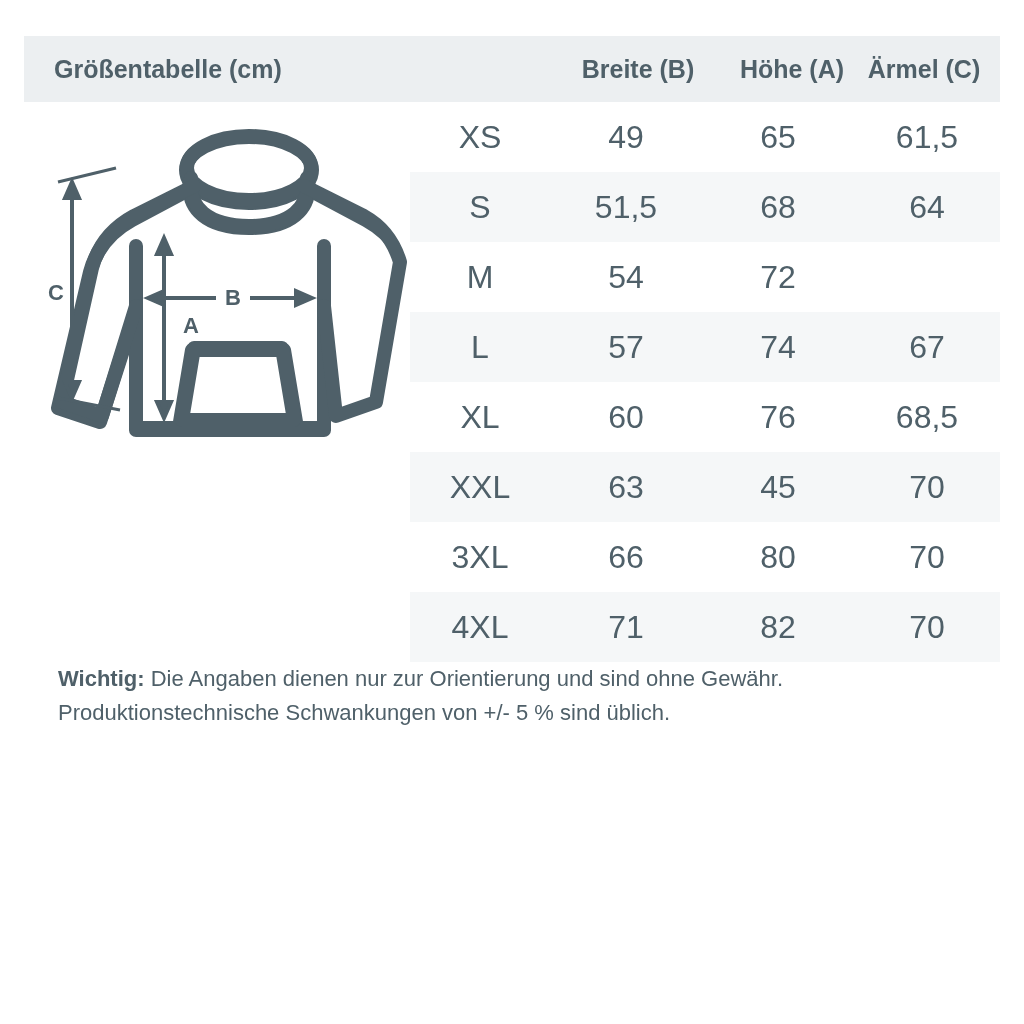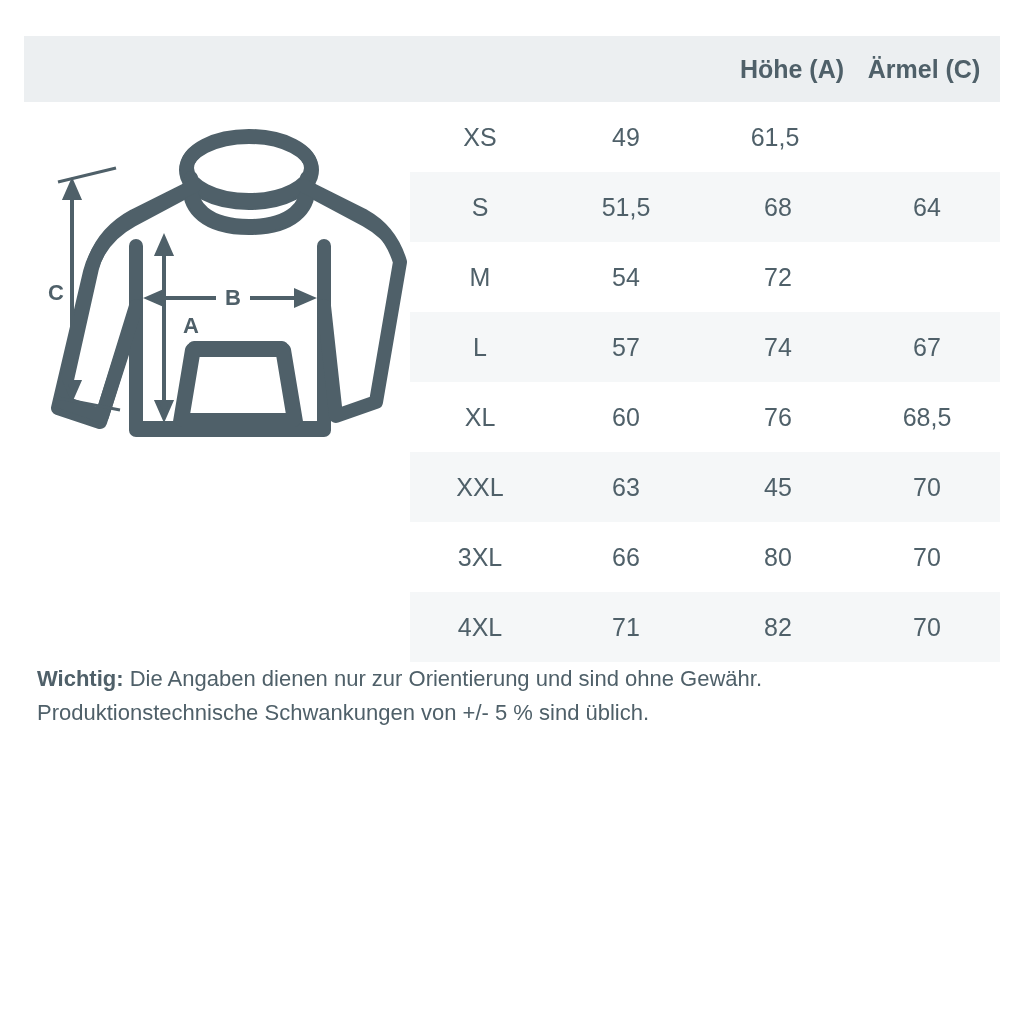--- a/index.html
+++ b/index.html
@@ -62,21 +62,21 @@
   }
   .row {
     display: flex;
     align-items: center;
     height: 70px;
   }
   .row.alt {
     background: #f5f7f8;
   }
   .cell {
-    font-size: 25px;
+    font-size: 32px;
     color: #4f6069;
     text-align: center;
     white-space: nowrap;
   }
   .c-size  { width: 140px; }
   .c-b     { width: 152px; }
   .c-h     { width: 152px; }
   .c-s     { width: 146px; }
 
   
@@ -84,37 +84,39 @@
     position: absolute;
     left: 24px;
     top: 110px;
     width: 386px;
     height: 560px;
   }
 
   
   .footnote {
     position: absolute;
-    left: 37px;
+    left: 58px;
     top: 662px;
     width: 950px;
     font-size: 22px;
     line-height: 34px;
     color: #4f6069;
   }
   .footnote b {
     font-weight: bold;
   }
 </style>
 </head>
 <body>
 
 <div class="sheet">
 
   <div class="header-row">
+    <div class="header-title">Größentabelle (cm)</div>
+    <div class="header-col hc-b">Breite (B)</div>
     <div class="header-col hc-h">Höhe (A)</div>
     <div class="header-col hc-s">Ärmel (C)</div>
   </div>
 
   <div class="illustration">
     <svg width="386" height="560" viewBox="0 0 386 560" xmlns="http://www.w3.org/2000/svg">
       <g fill="none" stroke="#4f6069" stroke-width="13" stroke-linejoin="round" stroke-linecap="round">
 
         <ellipse cx="225" cy="62" rx="64" ry="36"></ellipse>
 
@@ -198,20 +200,21 @@
         <text x="32" y="190">C</text>
       </g>
     </svg>
   </div>
 
   <div class="table-area">
 
     <div class="row">
       <div class="cell c-size">XS</div>
       <div class="cell c-b">49</div>
+      <div class="cell c-h">65</div>
       <div class="cell c-s">61,5</div>
     </div>
 
     <div class="row alt">
       <div class="cell c-size">S</div>
       <div class="cell c-b">51,5</div>
       <div class="cell c-h">68</div>
       <div class="cell c-s">64</div>
     </div>
 

